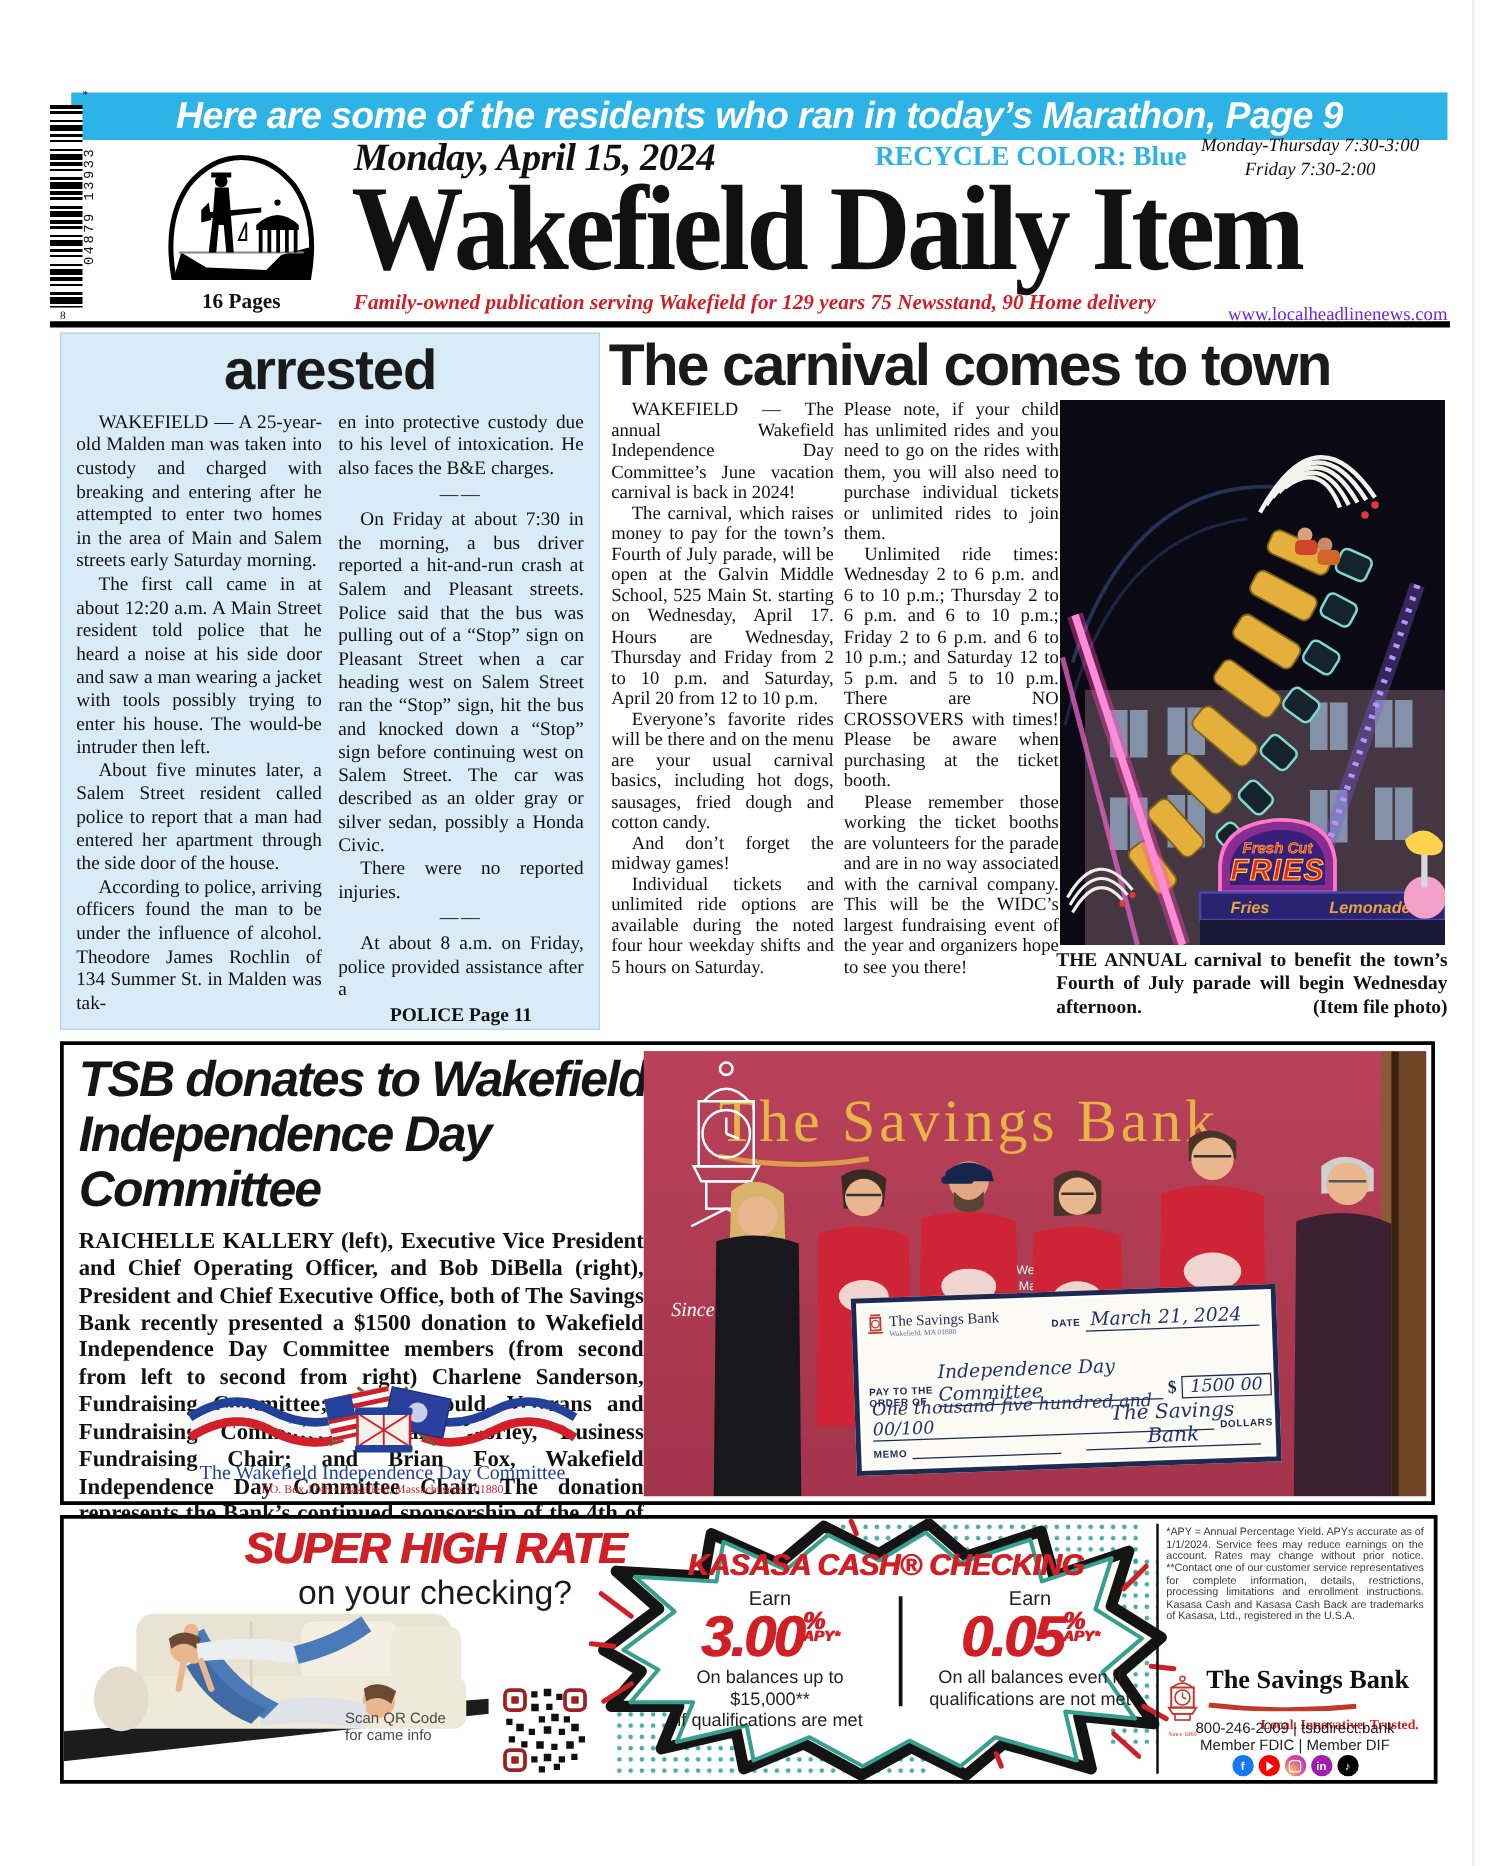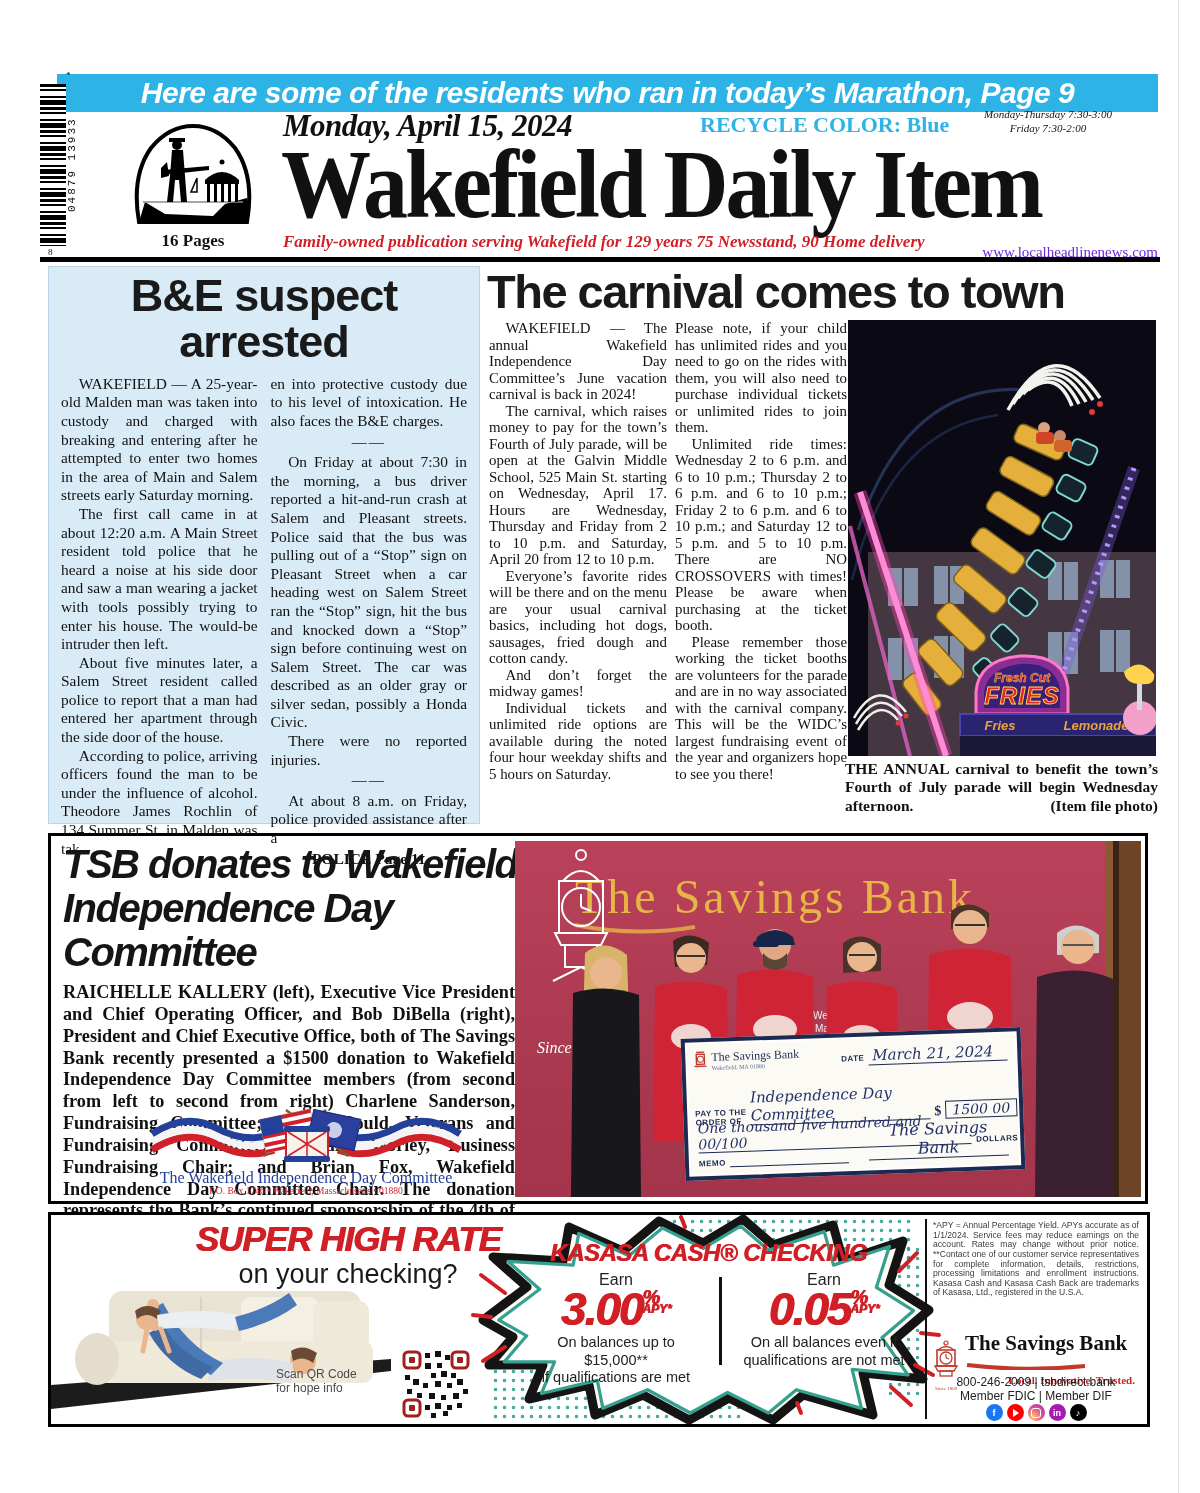--- a/index.html
+++ b/index.html
@@ -10,21 +10,21 @@
   .teaser{left:57px;top:74px;width:1101px;height:38px;background:#2eb3e7;display:flex;align-items:center;justify-content:center;}
   .teaser span{font-family:"Liberation Sans",sans-serif;font-style:italic;font-weight:bold;font-size:30px;color:#fff;letter-spacing:-.5px;}
   .barcode{left:40px;top:84px;width:26px;height:162px;
      background:repeating-linear-gradient(180deg,#000 0 3px,#fff 3px 5px,#000 5px 7px,#fff 7px 12px,#000 12px 14px,#fff 14px 16px,#000 16px 21px,#fff 21px 23px);}
   .bdigits{left:66px;top:84px;width:14px;height:162px;font-family:"Liberation Mono",monospace;font-size:11px;
      writing-mode:vertical-rl;transform:rotate(180deg);letter-spacing:2px;text-align:center;}
   .bstar{left:66px;top:70px;font-size:9px;}
   .beight{left:48px;top:247px;font-size:9px;}
   .mdate{left:283px;top:108px;font-weight:bold;font-style:italic;font-size:31px;letter-spacing:-.5px;}
   .recycle{left:700px;top:112px;font-weight:bold;font-size:22px;color:#2eb3e7;}
-  .hours{left:938px;top:108px;width:220px;text-align:center;font-style:italic;font-size:11px;line-height:1.25;}
+  .hours{left:938px;top:108px;width:220px;text-align:center;font-style:italic;font-size:15px;line-height:1.25;}
   .ntitle{left:281px;top:128px;width:860px;font-weight:bold;font-size:90px;letter-spacing:-3px;white-space:nowrap;
      transform:scaleY(1.08);transform-origin:top left;}
   .tagline{left:283px;top:232px;font-style:italic;font-weight:bold;font-size:17px;color:#d11f26;}
   .website{left:938px;top:244px;width:220px;text-align:right;font-size:15px;color:#6d28d9;}
   .pagecount{left:125px;top:231px;width:136px;text-align:center;font-weight:bold;font-size:17px;}
   .mrule{left:40px;top:257px;width:1120px;height:5px;background:#000;}
   
   .bebox{left:48px;top:266px;width:432px;height:558px;background:#d9ebf7;border:1px solid #b9d4e8;box-sizing:border-box;}
   .behead{margin:6px 8px 0;text-align:center;font-family:"Liberation Sans",sans-serif;font-weight:bold;
      font-size:45px;line-height:1.02;color:#1a1a1a;letter-spacing:-1px;}
@@ -131,21 +131,20 @@
     <div>Monday-Thursday  7:30-3:00</div>
     <div>Friday  7:30-2:00</div>
   </div>
   <div class="abs ntitle">Wakefield Daily Item</div>
   <div class="abs tagline">Family-owned publication serving Wakefield for 129 years   75 Newsstand, 90 Home delivery</div>
   <div class="abs website">www.localheadlinenews.com</div>
   <div class="abs mrule"></div>
 
   <div class="abs bebox">
     <div class="behead">
-      <div>B&amp;E suspect</div>
       <div>arrested</div>
     </div>
     <div class="becols">
       <div class="col">
         <p class="bp">WAKEFIELD — A 25-year-old Malden man was taken into custody and charged with breaking and entering after he attempted to enter two homes in the area of Main and Salem streets early Saturday morning.</p>
         <p class="bp">The first call came in at about 12:20 a.m. A Main Street resident told police that he heard a noise at his side door and saw a man wearing a jacket with tools possibly trying to enter his house. The would-be intruder then left.</p>
         <p class="bp">About five minutes later, a Salem Street resident called police to report that a man had entered her apartment through the side door of the house.</p>
         <p class="bp">According to police, arriving officers found the man to be under the influence of alcohol. Theodore James Rochlin of 134 Summer St. in Malden was tak-</p>
       </div>
       <div class="col">
@@ -455,21 +454,21 @@
         <path d="M184,50 Q216,42 238,26 L246,38 Q222,56 188,64 Z" fill="#4a7ab8"></path>
         <path d="M96,62 L92,84 M110,62 L118,84" stroke="#e9b68e" stroke-width="5" stroke-linecap="round"></path>
       </svg>
 
       <div class="adq">
         <div class="l2">SUPER HIGH RATE</div>
         <div class="l3">on your checking?</div>
       </div>
       <div class="qrnote">
         <div>Scan QR Code</div>
-        <div>for hope info</div>
+        <div>for came info</div>
       </div>
 
       <svg style="position:absolute;left:350px;top:134px;" width="70" height="70" viewBox="0 0 70 70">
         <rect width="70" height="70" fill="#fff"></rect>
         <g fill="#111">
           <rect x="24" y="4" width="5" height="5"></rect>
             <rect x="34" y="2" width="6" height="6"></rect>
             <rect x="44" y="6" width="5" height="5"></rect>
           <rect x="24" y="14" width="6" height="6"></rect>
             <rect x="36" y="14" width="5" height="5"></rect>

